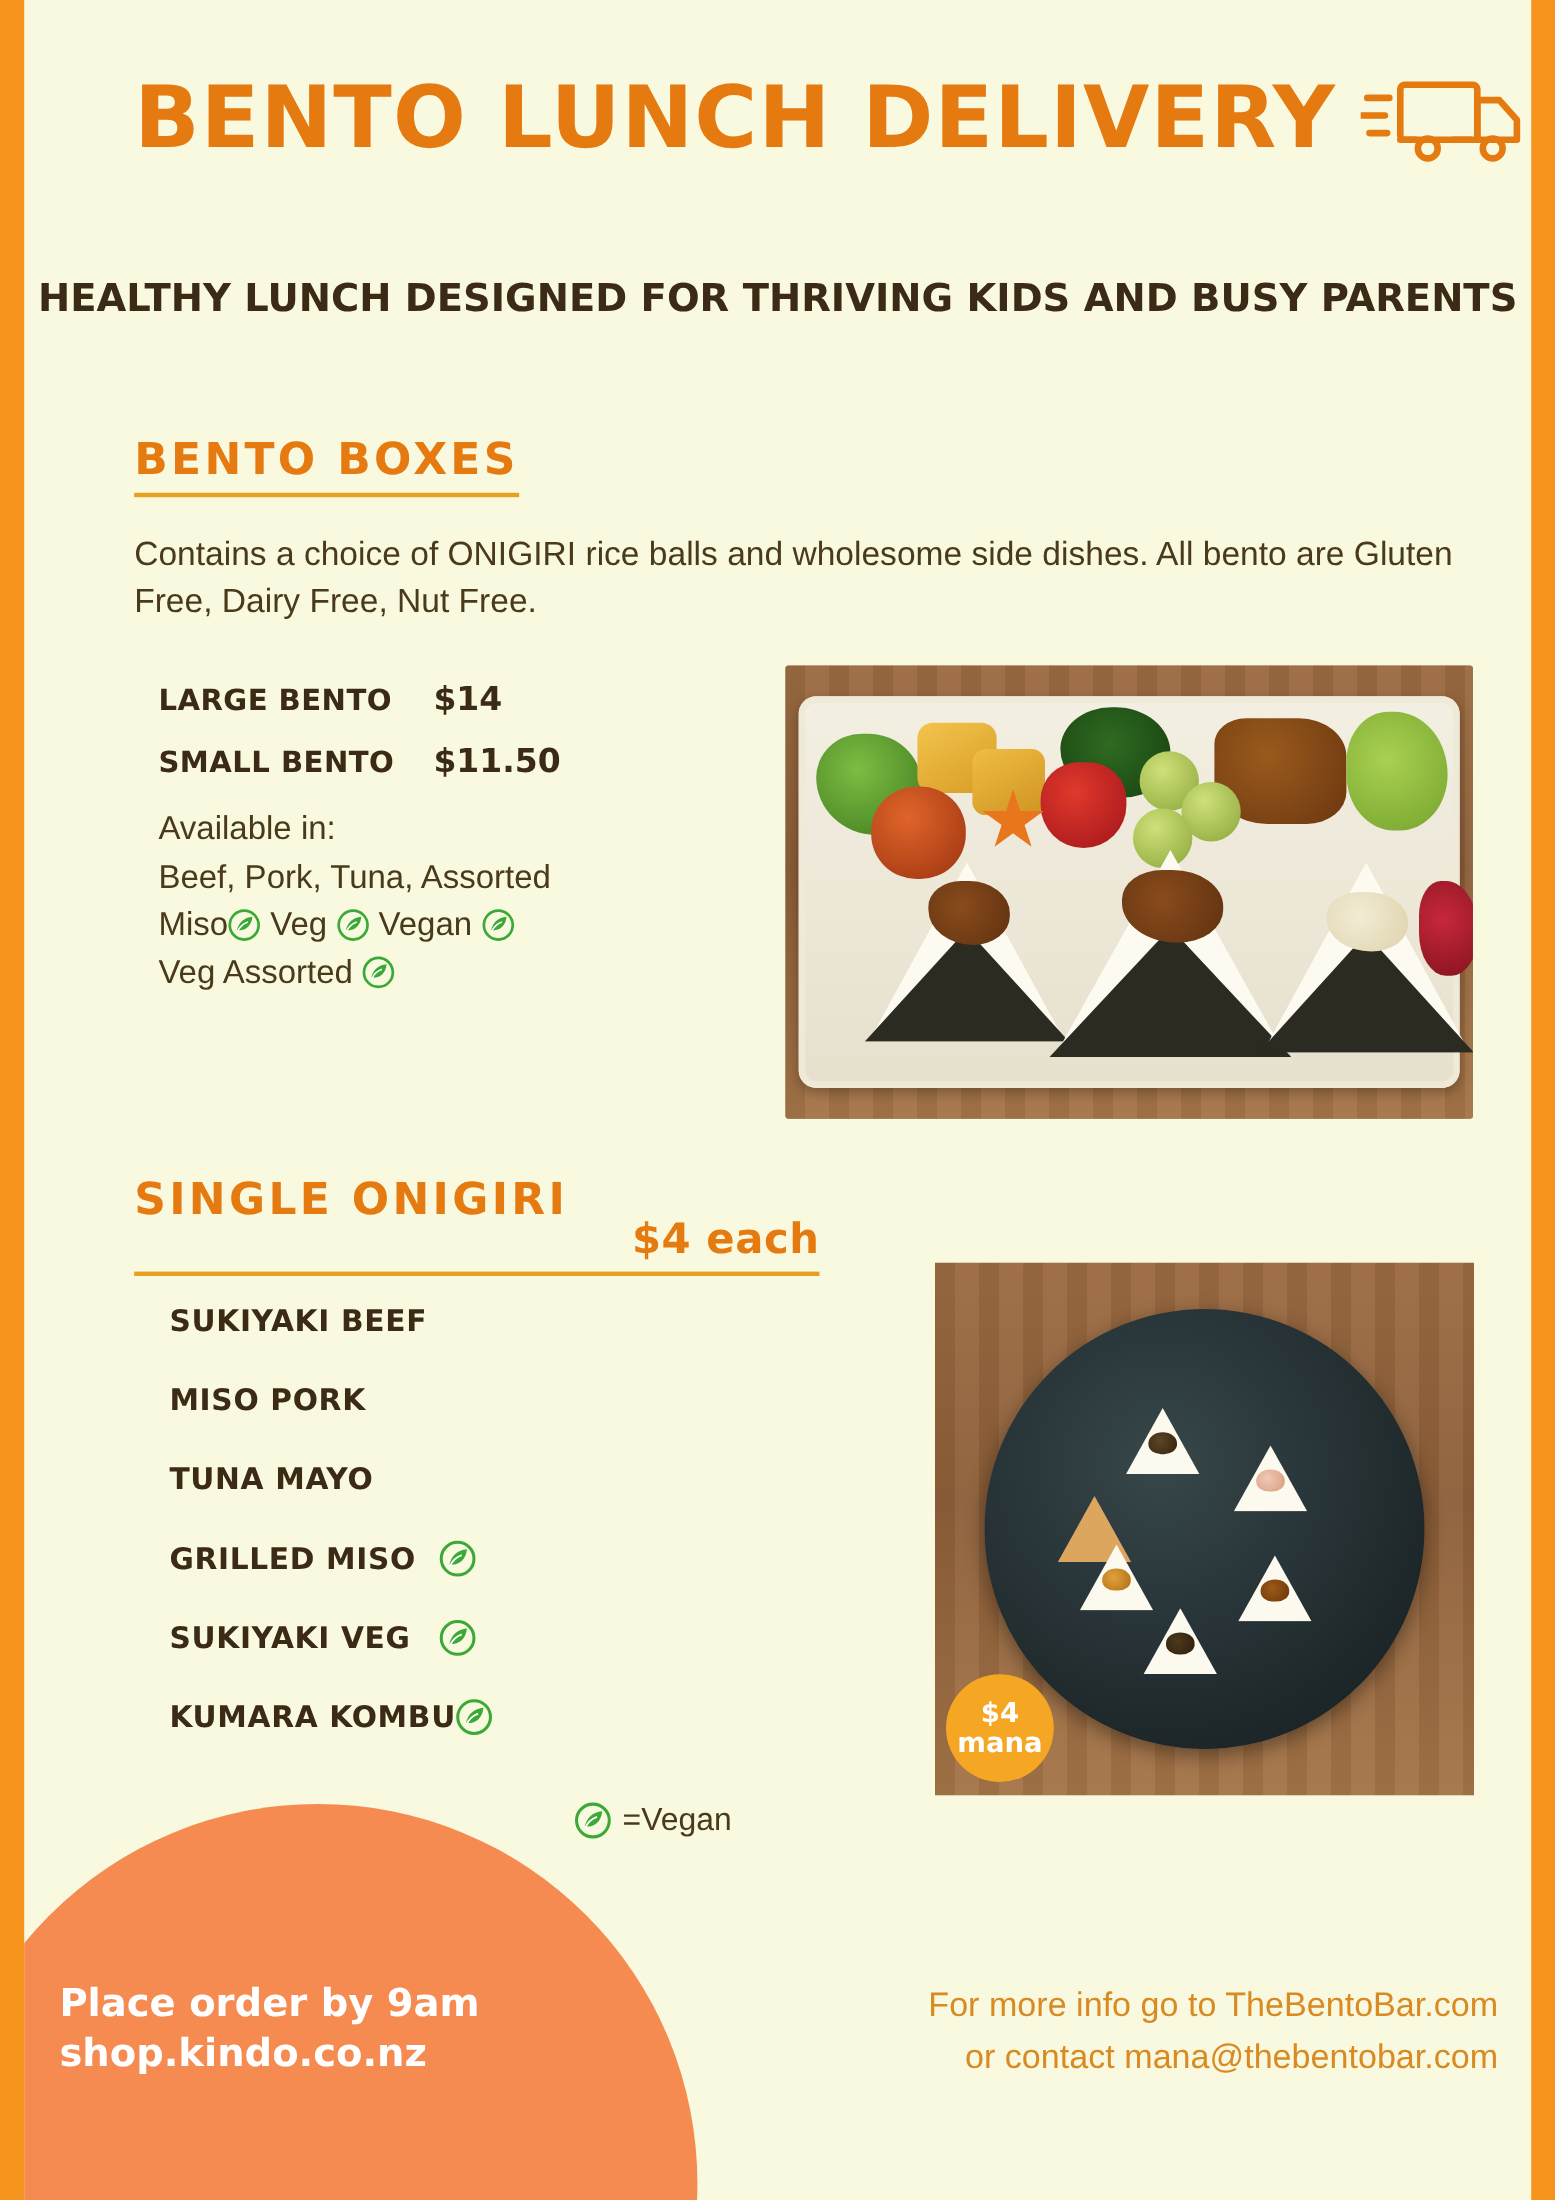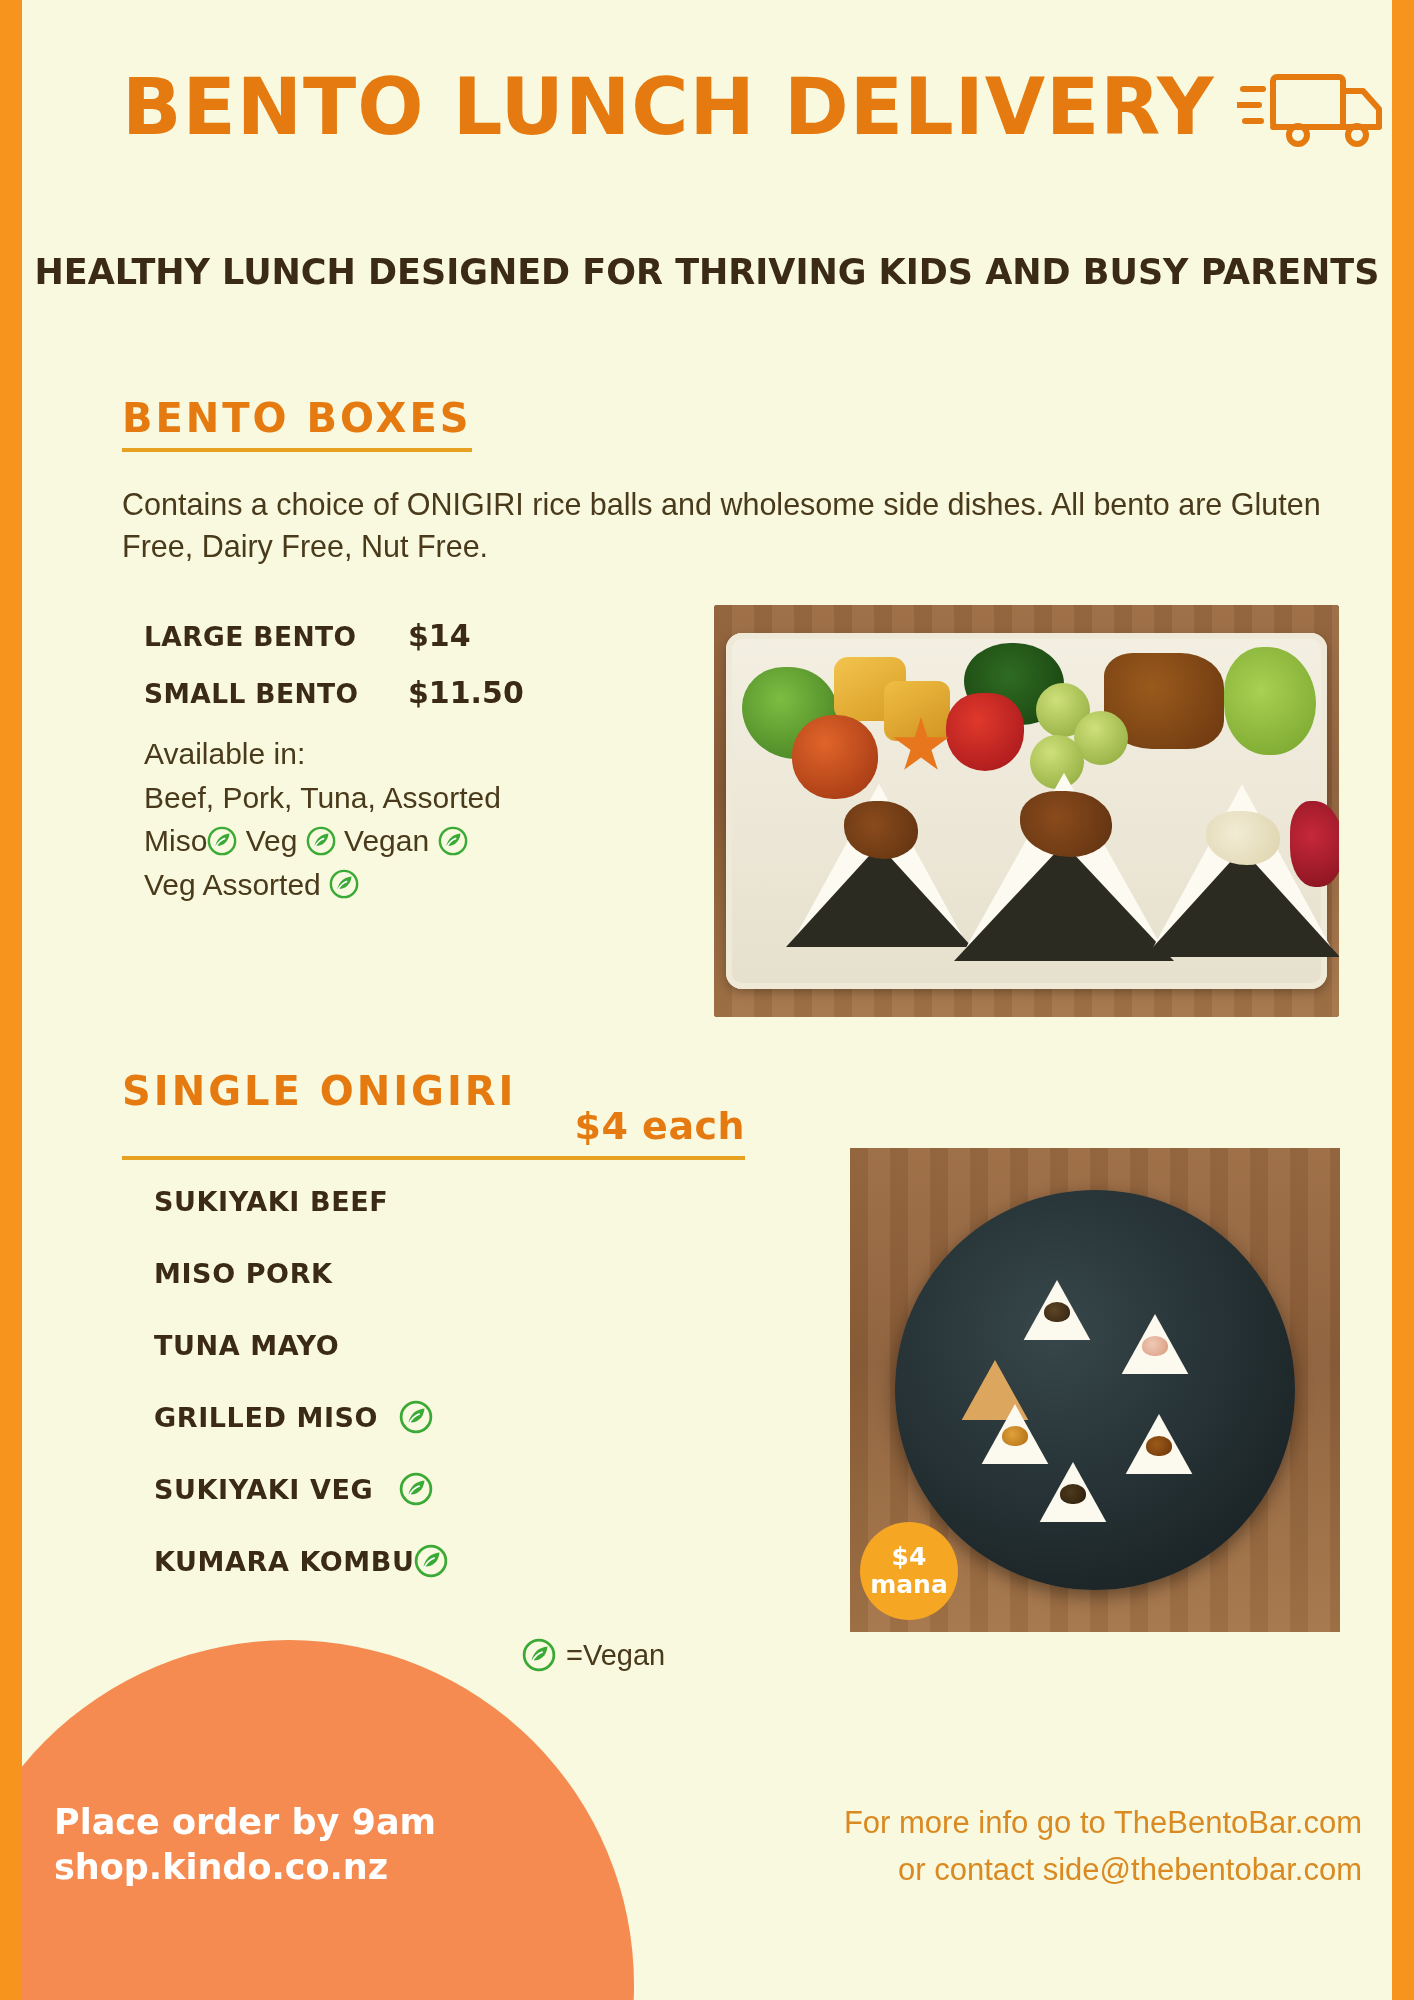--- a/index.html
+++ b/index.html
@@ -93,21 +93,20 @@
   .price-block {
     position: absolute;
     left: 122px;
     top: 618px;
     width: 440px;
   }
   .price-row {
     display: flex;
     align-items: baseline;
     margin-bottom: 22px;
-    gap: 14px;
   }
   .price-name {
     font-family: "DejaVu Sans", sans-serif;
     font-weight: bold;
     font-size: 26.5px;
     letter-spacing: 0.4px;
     color: #3B2A15;
     width: 250px;
   }
   .price-val {
@@ -526,17 +525,17 @@
       <span>mana</span>
     </div>
 
     <div class="circle"></div>
     <div class="order-text">
       <div>Place order by 9am</div>
       <div>shop.kindo.co.nz</div>
     </div>
     <div class="contact">
       <div>For more info go to TheBentoBar.com</div>
-      <div>or contact side@thebentobar.com</div>
+      <div>or contact mana@thebentobar.com</div>
     </div>
 
   </div>
 </div>
 
 </body></html>

